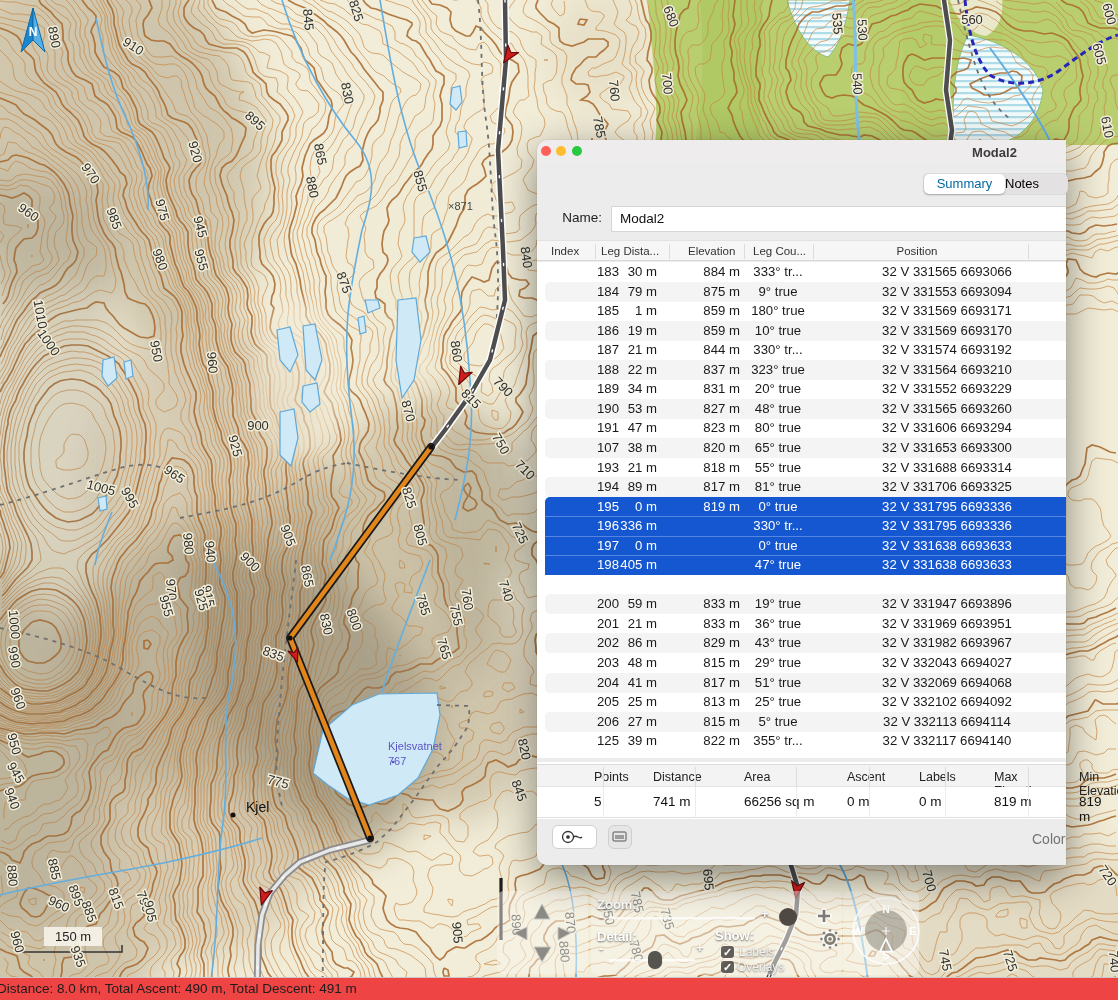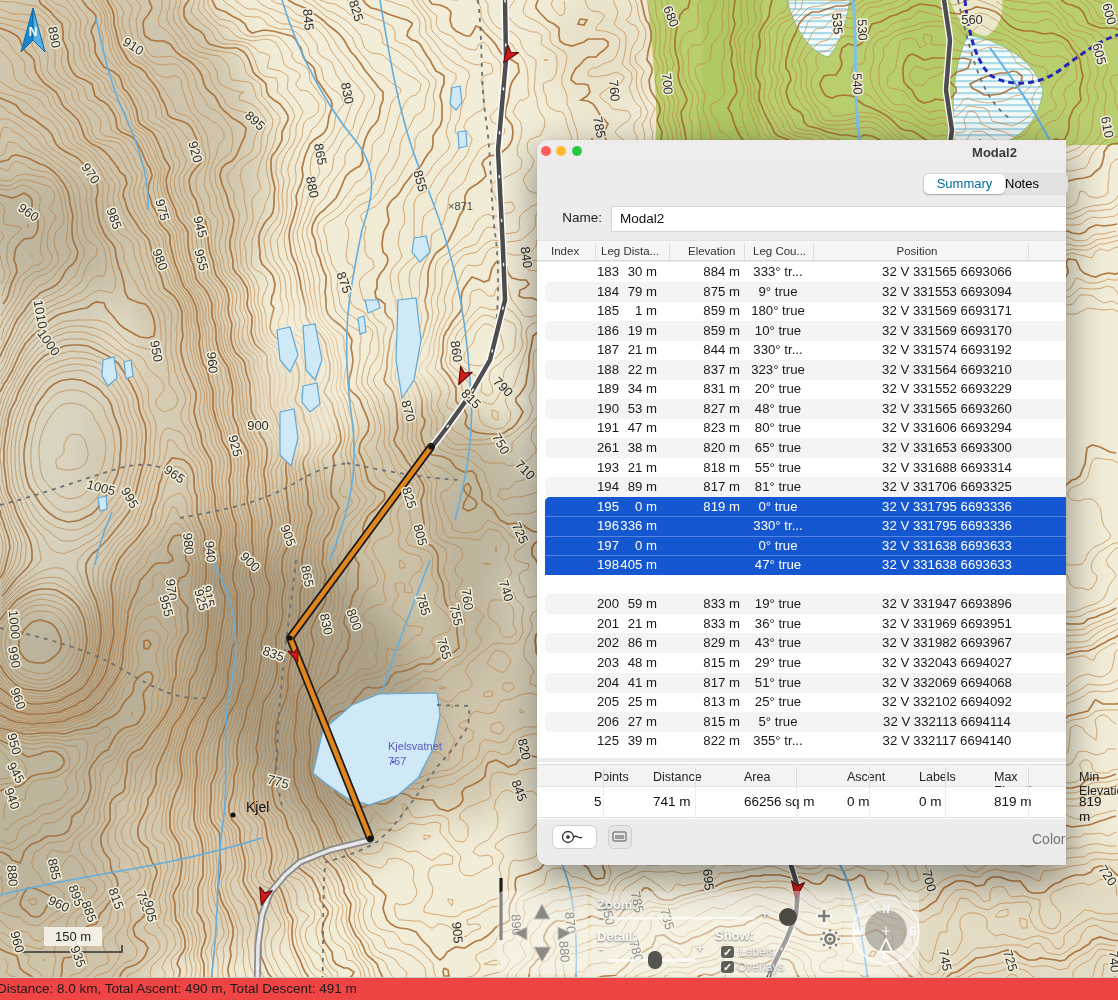--- a/index.html
+++ b/index.html
@@ -459,21 +459,21 @@
           <span class="c5">32 V 331565 6693260</span>
         </div>
 <div class="row" style="top:156.40px">
           <span class="c1">191</span>
           <span class="c2">47 m</span>
           <span class="c3">823 m</span>
           <span class="c4">80° true</span>
           <span class="c5">32 V 331606 6693294</span>
         </div>
 <div class="row alt" style="top:175.95px">
-          <span class="c1">261</span>
+          <span class="c1">107</span>
           <span class="c2">38 m</span>
           <span class="c3">820 m</span>
           <span class="c4">65° true</span>
           <span class="c5">32 V 331653 6693300</span>
         </div>
 <div class="row" style="top:195.50px">
           <span class="c1">193</span>
           <span class="c2">21 m</span>
           <span class="c3">818 m</span>
           <span class="c4">55° true</span>

